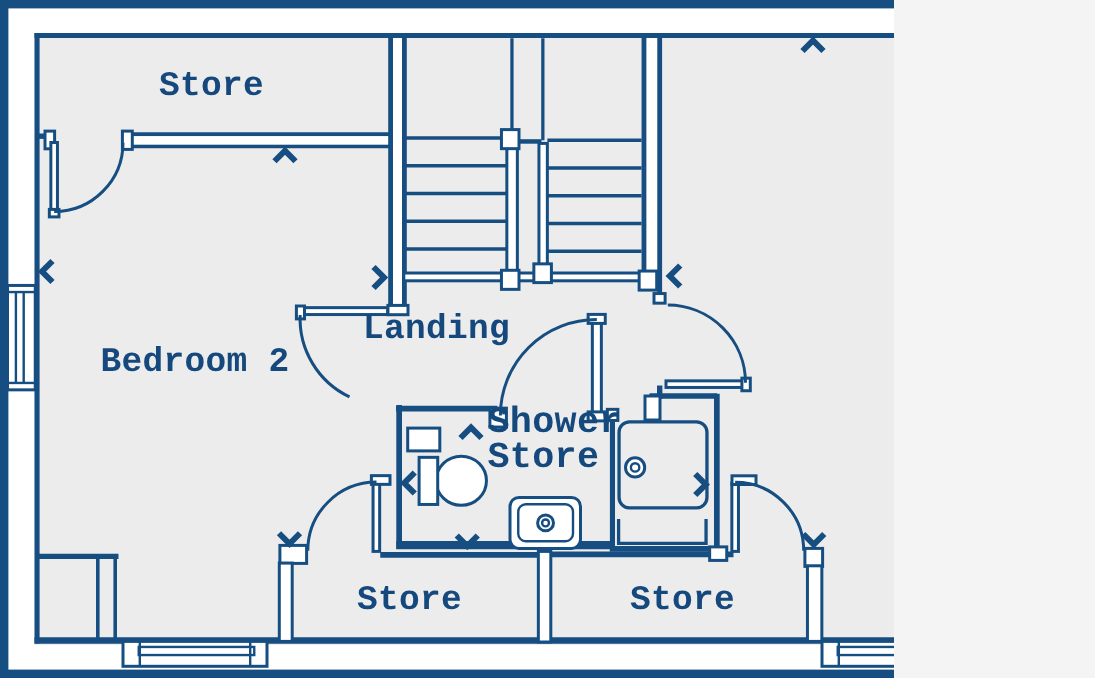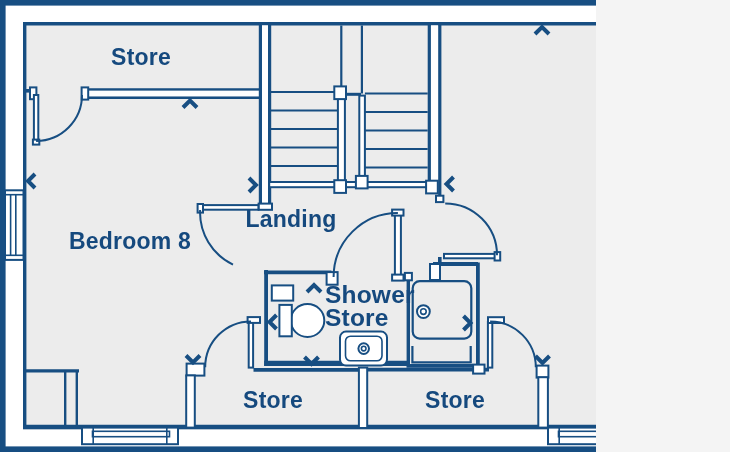--- a/index.html
+++ b/index.html
@@ -4,21 +4,21 @@
 <style>
   :root{
     --ink:#174E82;
     --floor:#ECECEC;
     --text:#15497E;
     --bg:#FFFFFF;
   }
   html,body{margin:0;padding:0;background:#f4f4f4;}
   .stage{
     position:relative;width:596px;height:452px;background:var(--bg);
-    font-family:Liberation Sans, sans-serif;overflow:hidden;
+    font-family:Liberation Mono, monospace;overflow:hidden;
   }
   .stage svg{position:absolute;left:0;top:0;}
   .lbl{
     position:absolute;transform:translate(-50%,-50%);
     color:var(--text);font-weight:700;font-size:23px;white-space:nowrap;
     letter-spacing:.2px;
   }
   .lbl-block{
     position:absolute;transform:none;color:var(--text);font-weight:700;
     font-size:24.5px;line-height:22.5px;white-space:nowrap;letter-spacing:.2px;
@@ -218,21 +218,21 @@
     <path class="chev" d="M304.5,357 L311.5,364 L318.5,357"></path>
     <path class="chev" d="M463.5,316 L470.5,323 L463.5,330"></path>
     <path class="chev" d="M186,355.5 L193,362.5 L200,355.5"></path>
     <path class="chev" d="M535.5,356 L542.5,363 L549.5,356"></path>
   </g>
 
   <rect x="2.8" y="2.8" width="724.4" height="446.4" fill="none" stroke="var(--ink)" stroke-width="5.6"></rect>
 </svg>
 
 <div class="lbl" style="left:141px;top:57px">Store</div>
-<div class="lbl" style="left:130px;top:241px">Bedroom 8</div>
+<div class="lbl" style="left:130px;top:241px">Bedroom 2</div>
 <div class="lbl" style="left:291px;top:219px">Landing</div>
-<div class="lbl-block" style="left:325px;top:284px">
+<div class="lbl-block" style="left:325px;top:272px">
   <div>Shower</div>
   <div>Store</div>
 </div>
 <div class="lbl" style="left:273px;top:400px">Store</div>
 <div class="lbl" style="left:455px;top:400px">Store</div>
 </div>
 
 </body></html>

